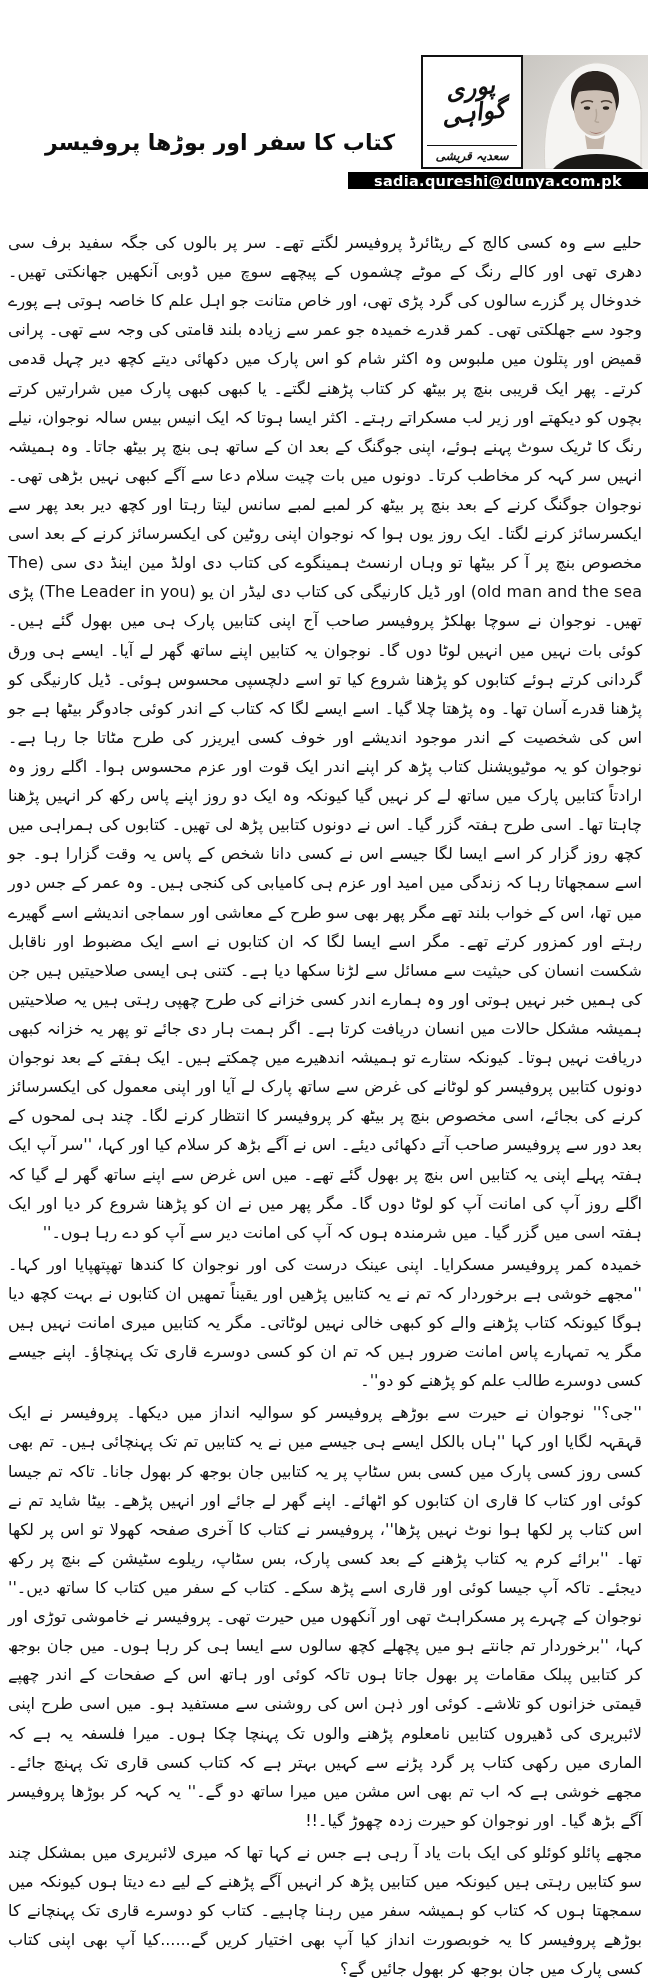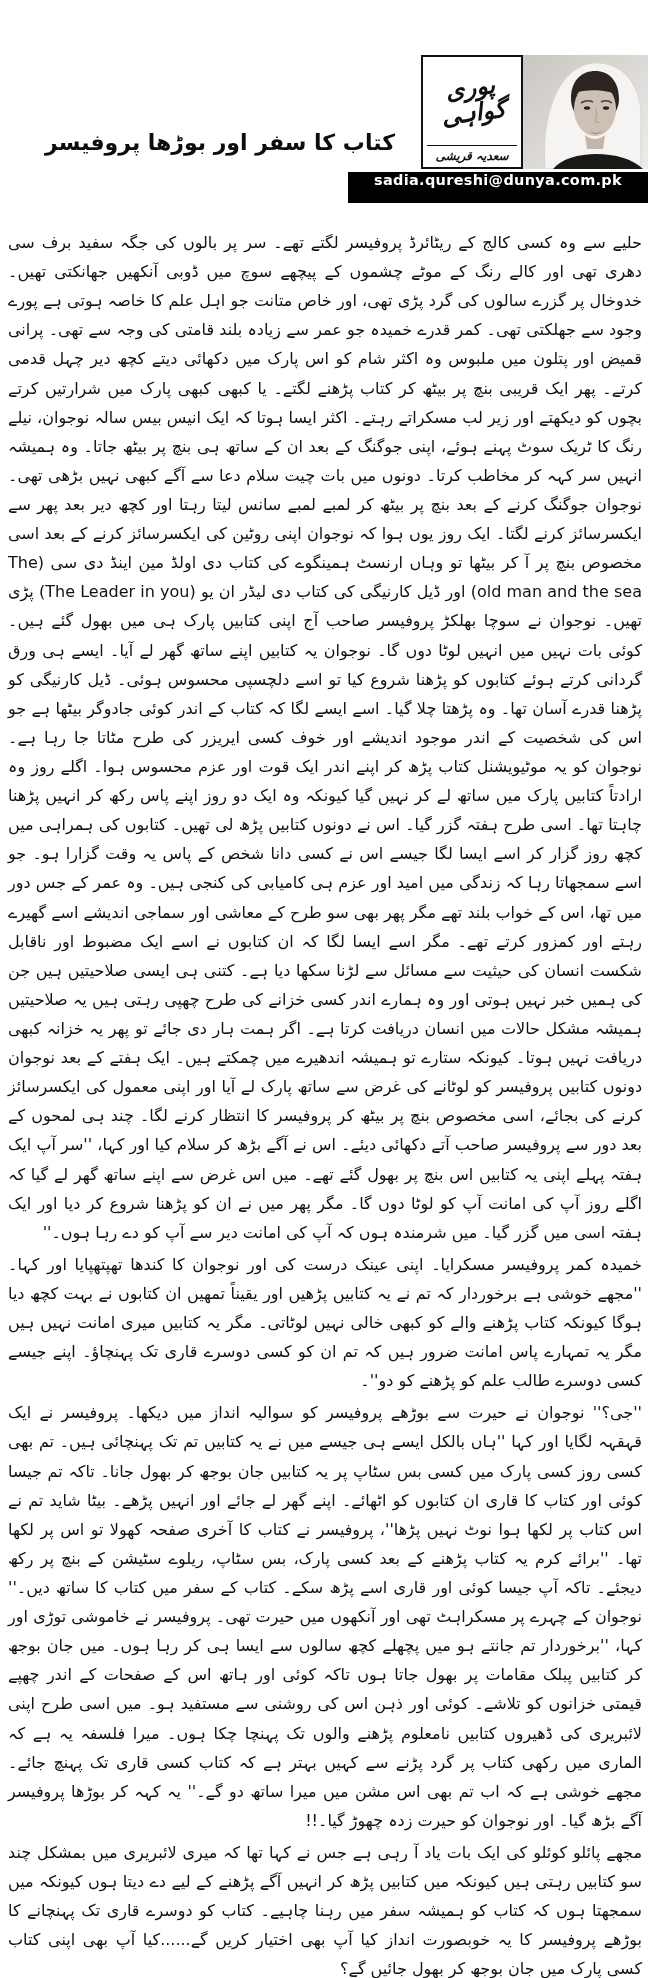--- a/index.html
+++ b/index.html
@@ -31,23 +31,23 @@
     direction:rtl;text-align:center;
     font-size:12px;font-weight:bold;font-style:italic;
     padding:3px 0 4px;color:#111;
   }
   .photo-frame{
     position:absolute;left:523px;top:55px;width:125px;height:114px;
     overflow:hidden;background:#d9d6d1;
   }
   .photo-frame svg{display:block;width:100%;height:100%;}
   .email-bar{
-    position:absolute;left:348px;top:172px;width:300px;height:31px;
+    position:absolute;left:348px;top:172px;width:300px;height:17px;
     background:#000;color:#fff;
-    display:flex;align-items:flex-start;justify-content:center;
+    display:flex;align-items:flex-end;justify-content:center;
     font-size:14.5px;font-weight:bold;letter-spacing:.3px;
     direction:ltr;
   }
   .article-title{
     position:absolute;left:30px;top:130px;width:380px;
     direction:rtl;text-align:center;
     font-size:22px;font-weight:bold;color:#0d0d0d;
   }
   
   .article-body{

